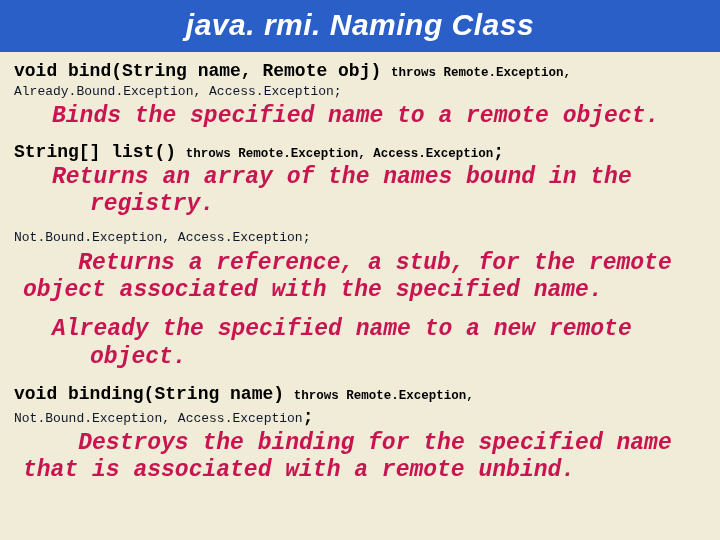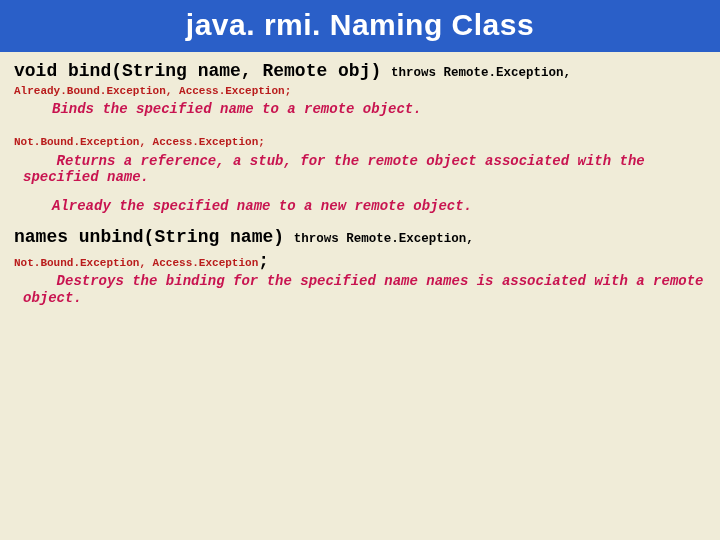--- a/index.html
+++ b/index.html
@@ -14,58 +14,59 @@
     background: #2a5fc8;
     padding: 8px 0 10px 0;
     text-align: center;
   }
   .title {
     color: #fff;
     font-family: Arial, Helvetica, sans-serif;
     font-weight: 900;
     font-size: 30px;
     letter-spacing: 0.5px;
+    font-style: italic;
   }
   .content {
     padding: 8px 14px 4px 14px;
   }
   .method-block {
     margin-bottom: 12px;
   }
-  .method-block.tight { margin-bottom: 18px; }
+  .method-block.tight { margin-bottom: 10px; }
   .sig-line {
     line-height: 1.25;
     margin-bottom: 1px;
   }
   .sig {
     font-weight: bold;
     font-size: 18px;
     color: #000;
   }
   .throws {
     font-weight: bold;
     font-size: 12.5px;
     color: #000;
   }
   .exc-cont {
-    font-weight: bold;
-    font-size: 11px;
-    color: #b91c1c;
+    font-weight: normal;
+    font-size: 13px;
+    color: #0f172a;
     line-height: 1.3;
     margin-bottom: 3px;
   }
   .semicolon {
     font-weight: bold;
     font-size: 18px;
     color: #000;
   }
   .desc {
     font-weight: bold;
     font-style: italic;
-    font-size: 14px;
+    font-size: 23px;
     color: #c81450;
     line-height: 1.18;
     padding-left: 38px;
     text-indent: -38px;
     margin-left: 38px;
   }
   .desc.noindent { text-indent: 0; margin-left: 9px; padding-left: 0; }
 </style>
 </head>
 <body>
@@ -78,34 +79,41 @@
 
   <div class="method-block tight">
     <div class="sig-line">
       <span class="sig">void bind(String name, Remote obj)</span>
       <span class="throws"> throws Remote.Exception,</span>
     </div>
     <div class="exc-cont">Already.Bound.Exception, Access.Exception;</div>
     <div class="desc">Binds the specified name to a remote object.</div>
   </div>
 
+  <div class="method-block">
+    <div class="sig-line">
+      <span class="sig">String[] list()</span>
+      <span class="throws"> throws Remote.Exception, Access.Exception</span><span class="semicolon">;</span>
+    </div>
+    <div class="desc">Returns an array of the names bound in the registry.</div>
+  </div>
 
   <div class="method-block">
     <div class="exc-cont">Not.Bound.Exception, Access.Exception;</div>
     <div class="desc noindent">&nbsp;&nbsp;&nbsp;&nbsp;<span>Returns a reference, a stub, for the remote object associated with the specified name.</span></div>
   </div>
 
   <div class="method-block">
     <div class="desc">Already the specified name to a new remote object.</div>
   </div>
 
   <div class="method-block">
     <div class="sig-line">
-      <span class="sig">names unbind(String name)</span>
+      <span class="sig">void binding(String name)</span>
       <span class="throws"> throws Remote.Exception,</span>
     </div>
     <div class="sig-line">
       <span class="exc-cont" style="margin-bottom:0">Not.Bound.Exception, Access.Exception</span><span class="semicolon">;</span>
     </div>
-    <div class="desc noindent">&nbsp;&nbsp;&nbsp;&nbsp;<span>Destroys the binding for the specified name names is associated with a remote object.</span></div>
+    <div class="desc noindent">&nbsp;&nbsp;&nbsp;&nbsp;<span>Destroys the binding for the specified name that is associated with a remote unbind.</span></div>
   </div>
 
 </div>
 
 </body></html>

